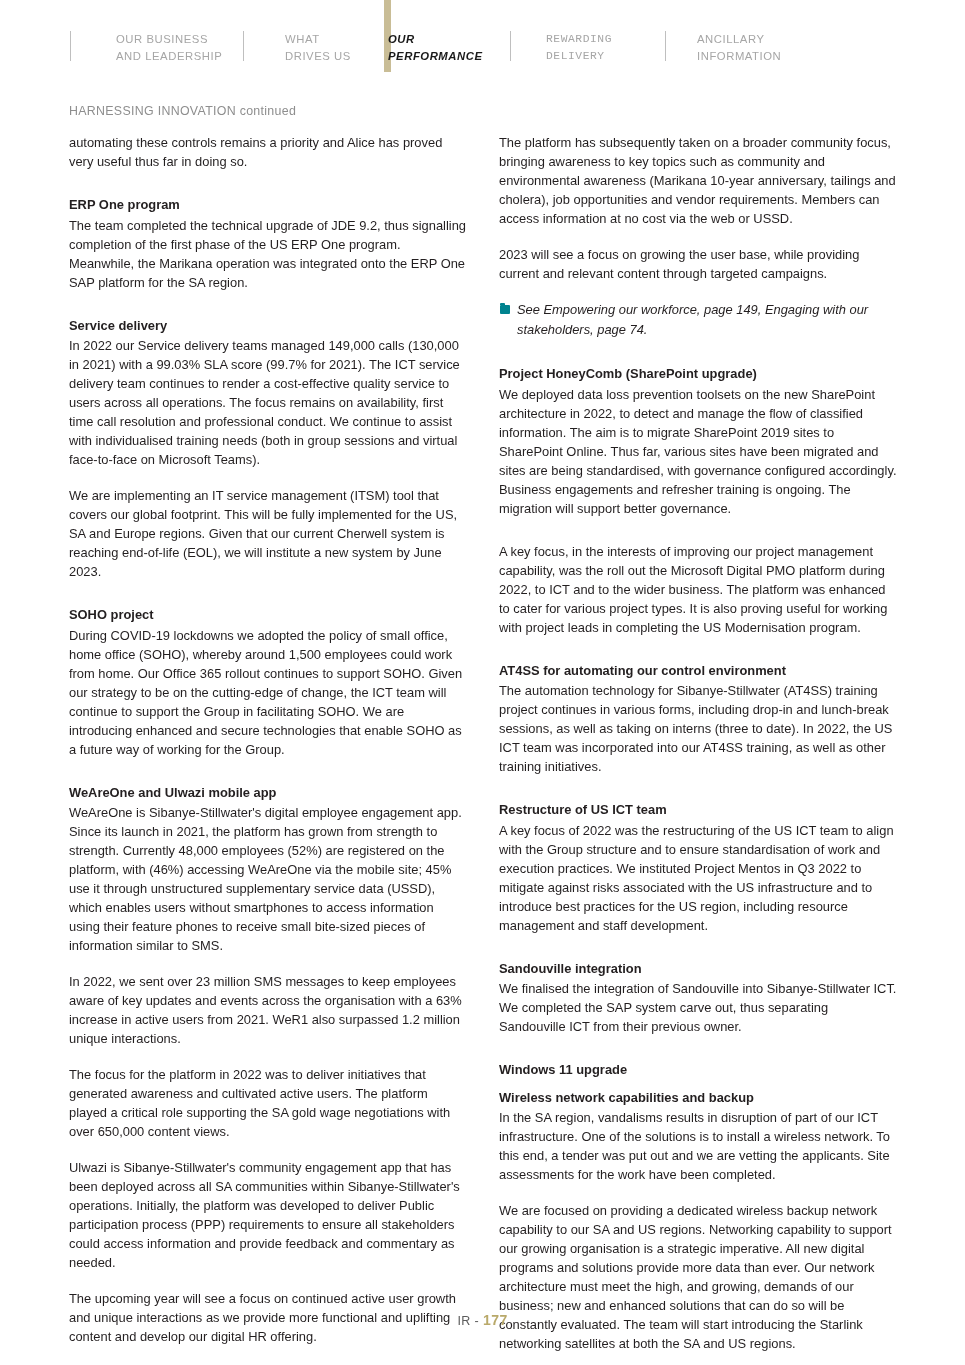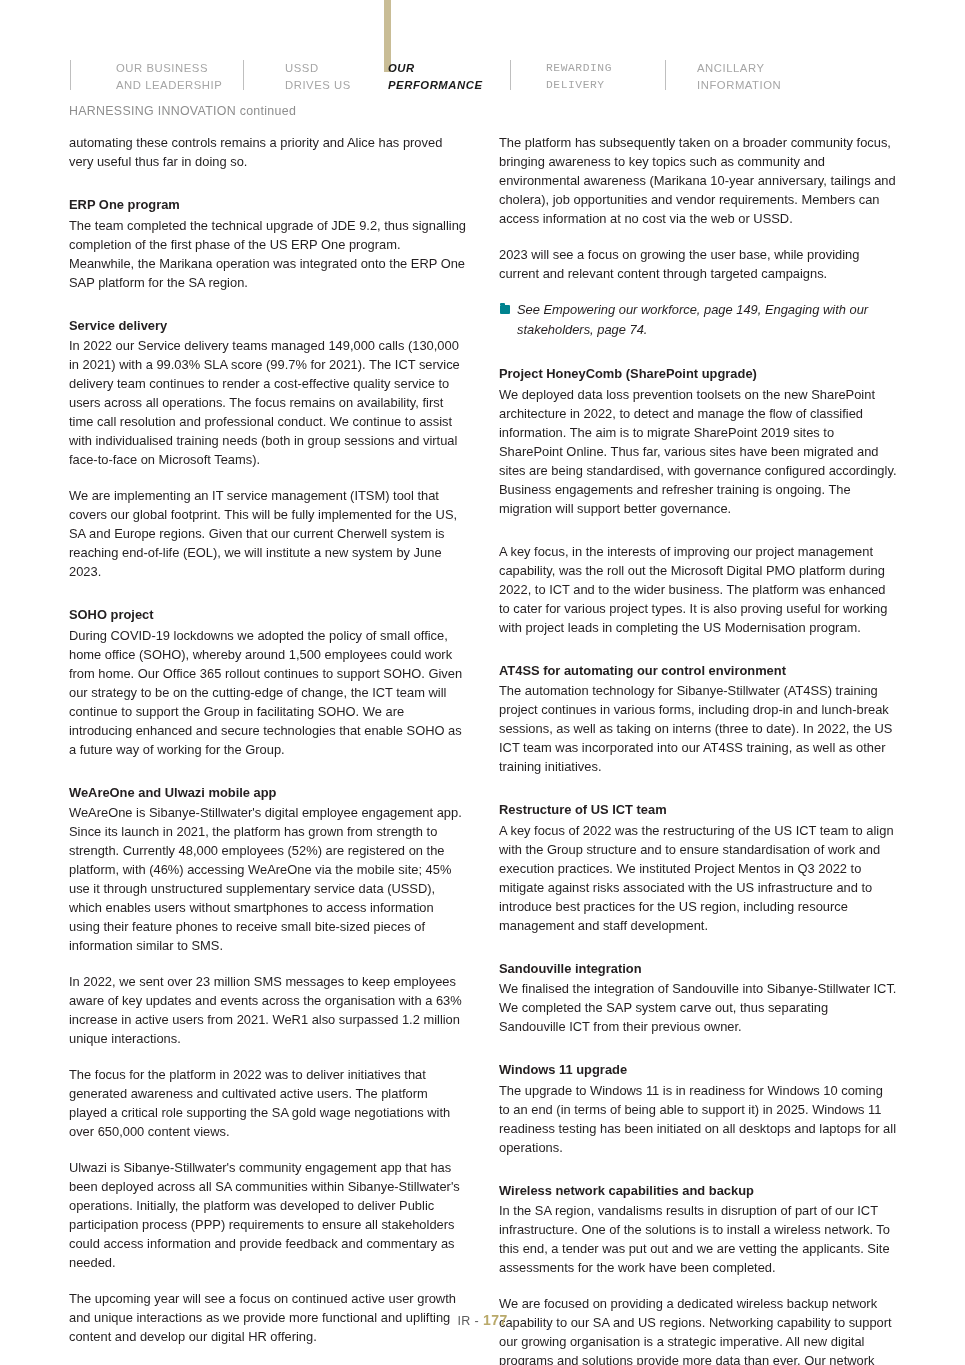--- a/index.html
+++ b/index.html
@@ -35,21 +35,20 @@
     left: 70px;
     top: 31px;
     width: 830px;
     display: flex;
     align-items: flex-start;
   }
   .nav-tab {
     display: flex;
     align-items: flex-start;
     position: relative;
-    margin-top: 29px;
   }
   .nav-divider {
     width: 1px;
     height: 30px;
     background: #bfbfbf;
     margin-right: 0;
     flex: 0 0 auto;
   }
   .nav-label {
     font-size: 11.3px;
@@ -167,21 +166,21 @@
 <div class="page-header">
   <div class="gold-bar"></div>
   <div class="nav-tabs">
       <div class="nav-tab tab-0">
         <div class="nav-divider"></div>
         <div class="nav-label">OUR BUSINESS
 AND LEADERSHIP</div>
       </div>
       <div class="nav-tab tab-1">
         <div class="nav-divider"></div>
-        <div class="nav-label">USSD
+        <div class="nav-label">WHAT
 DRIVES US</div>
       </div>
       <div class="nav-tab tab-2 active">
         <div class="nav-divider"></div>
         <div class="nav-label">OUR
 PERFORMANCE</div>
       </div>
       <div class="nav-tab tab-3">
         <div class="nav-divider"></div>
         <div class="nav-label">REWARDING
@@ -231,21 +230,20 @@
       <h3 class="sub-head">AT4SS for automating our control environment</h3>
       <p class="body-text">The automation technology for Sibanye-Stillwater (AT4SS) training project continues in various forms, including drop-in and lunch-break sessions, as well as taking on interns (three to date). In 2022, the US ICT team was incorporated into our AT4SS training, as well as other training initiatives.</p>
       <div class="head-spacer"></div>
       <h3 class="sub-head">Restructure of US ICT team</h3>
       <p class="body-text">A key focus of 2022 was the restructuring of the US ICT team to align with the Group structure and to ensure standardisation of work and execution practices. We instituted Project Mentos in Q3 2022 to mitigate against risks associated with the US infrastructure and to introduce best practices for the US region, including resource management and staff development.</p>
       <div class="head-spacer"></div>
       <h3 class="sub-head">Sandouville integration</h3>
       <p class="body-text">We finalised the integration of Sandouville into Sibanye-Stillwater ICT. We completed the SAP system carve out, thus separating Sandouville ICT from their previous owner.</p>
       <div class="head-spacer"></div>
       <h3 class="sub-head">Windows 11 upgrade</h3>
-      <p class="body-text">The upgrade to Windows 11 is in readiness for Windows 10 coming to an end (in terms of being able to support it) in 2025. Windows 11 readiness testing has been initiated on all desktops and laptops for all operations.</p>
       <div class="head-spacer"></div>
       <h3 class="sub-head">Wireless network capabilities and backup</h3>
       <p class="body-text">In the SA region, vandalisms results in disruption of part of our ICT infrastructure. One of the solutions is to install a wireless network. To this end, a tender was put out and we are vetting the applicants. Site assessments for the work have been completed.</p>
       <p class="body-text">We are focused on providing a dedicated wireless backup network capability to our SA and US regions. Networking capability to support our growing organisation is a strategic imperative. All new digital programs and solutions provide more data than ever. Our network architecture must meet the high, and growing, demands of our business; new and enhanced solutions that can do so will be constantly evaluated. The team will start introducing the Starlink networking satellites at both the SA and US regions.</p>
     </div>
 </div>
 
 <div class="page-footer">
   <span class="footer-prefix">IR - </span><span class="footer-number">177</span>
 </div>

